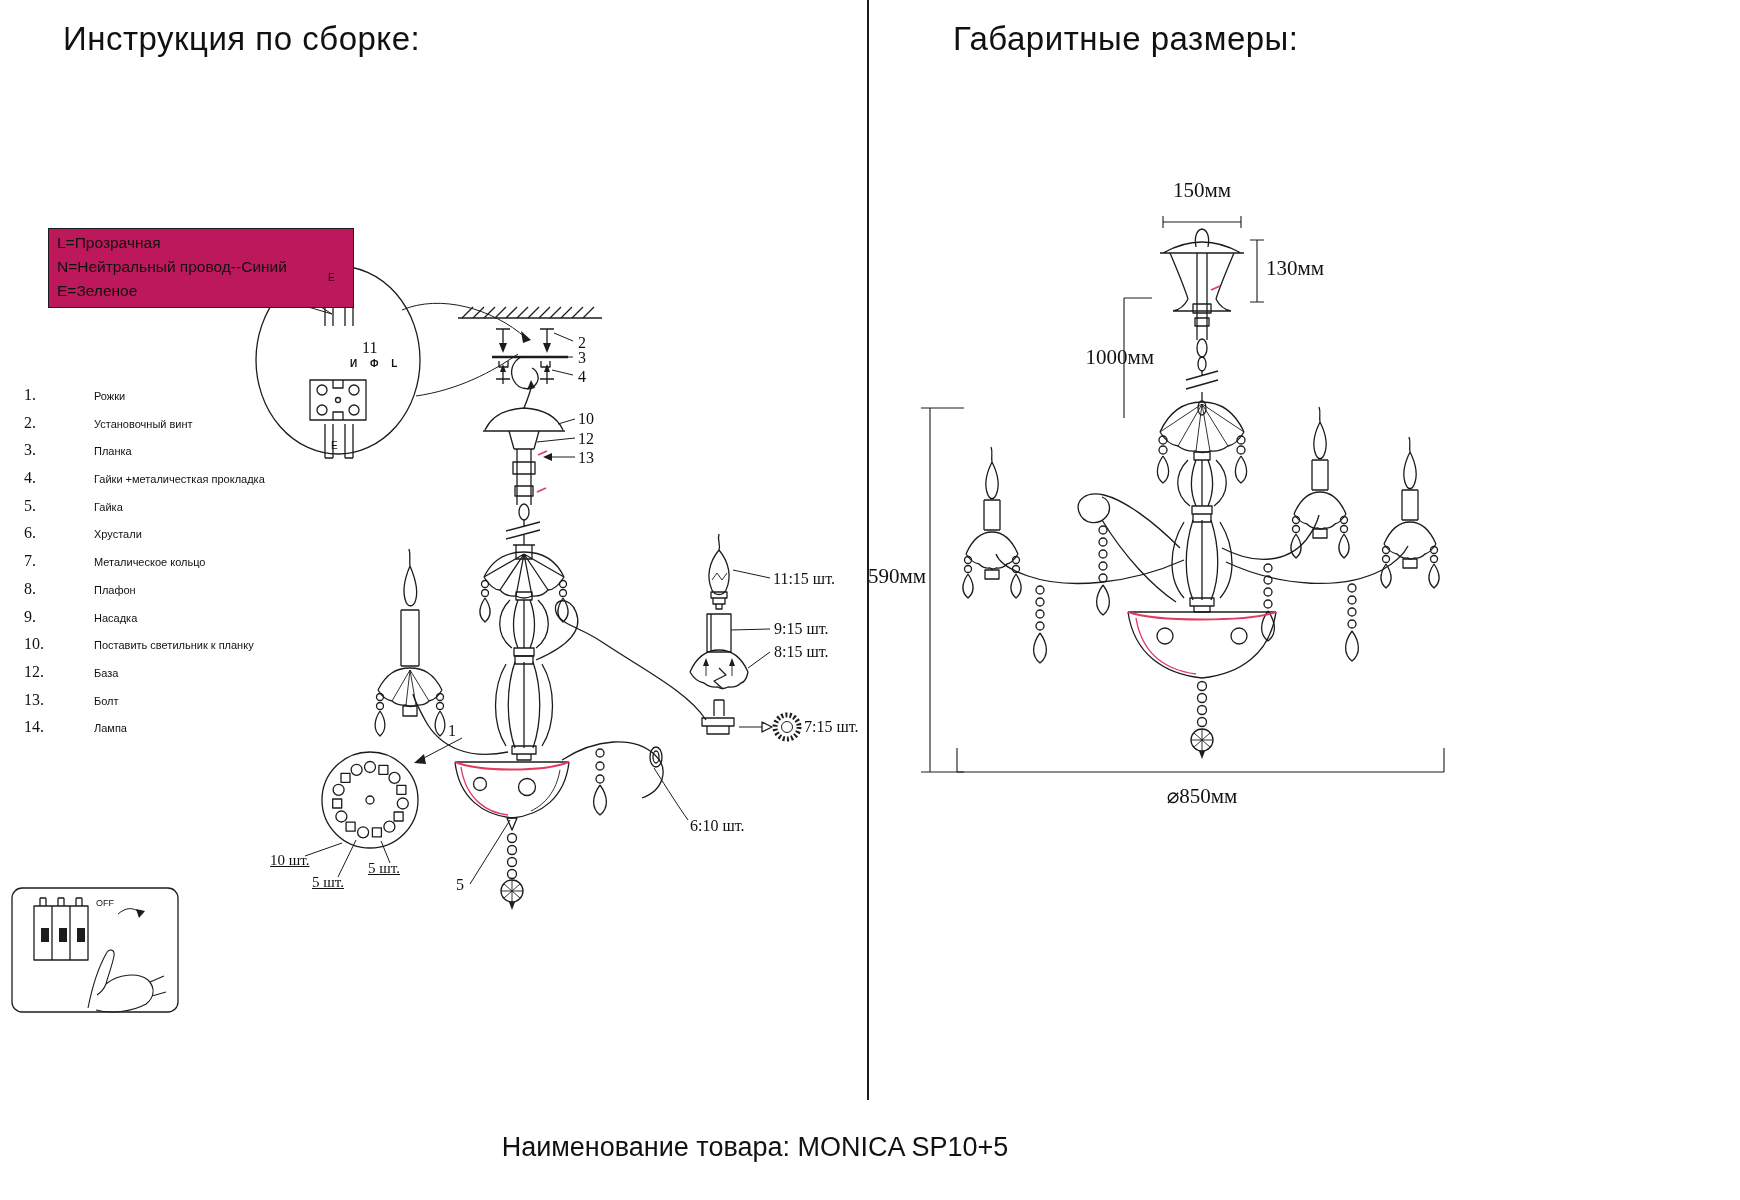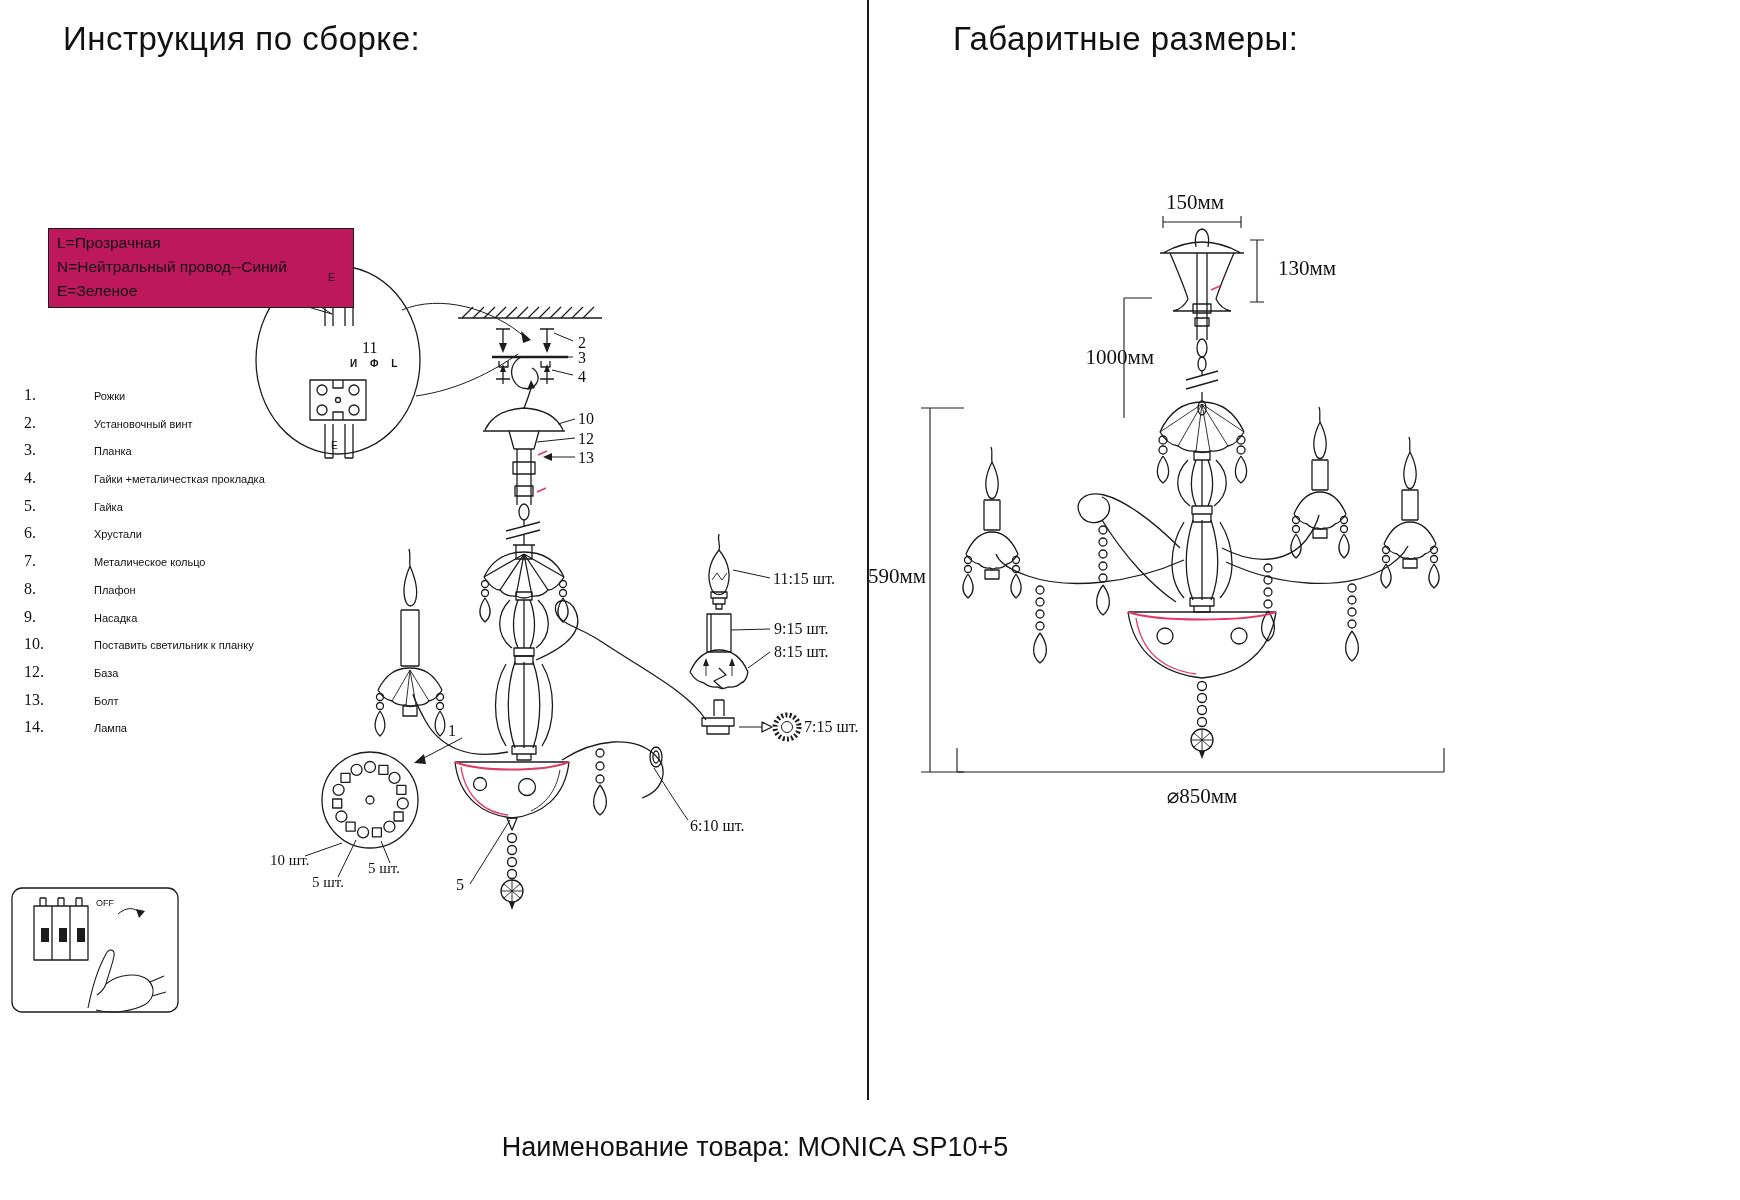--- a/index.html
+++ b/index.html
@@ -3,21 +3,21 @@
 <meta charset="utf-8">
 <style>
   :root { --line:#1c1c1c; --accent:#e23b63; }
   html,body { margin:0; padding:0; background:#fff; }
   .page { position:relative; width:1740px; height:1200px; background:#fff; overflow:hidden;
           font-family:"Liberation Sans", sans-serif; color:#111; }
   .art { position:absolute; left:0; top:0; width:1740px; height:1200px; z-index:1; }
   .txt { position:absolute; z-index:2; white-space:nowrap; }
   .panel-title { font-size:33px; letter-spacing:0.5px; }
   .callout { font-family:"Liberation Serif", serif; font-size:16px; }
-  .qty { font-family:"Liberation Serif", serif; font-size:15px; }
+  .qty { font-family:"Liberation Serif", serif; font-size:15px;text-decoration:underline; }
   .dim { font-family:"Liberation Serif", serif; font-size:21px; }
   .tiny { font-size:10px; }
   .wiring-box { position:absolute; left:48px; top:228px; width:296px; height:76px;
                 border:1.4px solid var(--line); background:#be185d; z-index:2;
                 font-size:15.5px; line-height:24px; padding:2px 0 0 8px; }
   .parts { position:absolute; left:24px; top:386px; z-index:2; }
   .part-row { height:27.7px; display:flex; align-items:baseline; }
   .pnum { font-family:"Liberation Serif", serif; font-size:16px; width:40px; }
   .pname { font-size:11px;margin-left:30px; }
   .footer-title { position:absolute; left:420px; top:1132px; width:670px; text-align:center;
@@ -412,21 +412,21 @@
 <div class="txt callout" style="left:774px; top:620px;">9:15 шт.</div>
 <div class="txt callout" style="left:774px; top:643px;">8:15 шт.</div>
 <div class="txt callout" style="left:804px; top:718px;">7:15 шт.</div>
 <div class="txt callout" style="left:690px; top:817px;">6:10 шт.</div>
 <div class="txt qty" style="left:270px; top:852px;">10 шт.</div>
 <div class="txt qty" style="left:312px; top:874px;">5 шт.</div>
 <div class="txt qty" style="left:368px; top:860px;">5 шт.</div>
 
 <div class="txt" style="left:96px; top:898px; font-size:9px;">OFF</div>
 
-<div class="txt dim" style="left:1166px; top:190px; width:72px; ">150мм</div>
-<div class="txt dim" style="left:1266px; top:256px;margin-left:12px;">130мм</div>
+<div class="txt dim" style="left:1166px; top:178px; width:72px; text-align:center;">150мм</div>
+<div class="txt dim" style="left:1266px; top:256px;">130мм</div>
 <div class="txt dim" style="left:1080px; top:345px; width:74px; text-align:right;">1000мм</div>
 <div class="txt dim" style="left:868px; top:564px;">590мм</div>
 <div class="txt dim" style="left:1148px; top:784px; width:108px; text-align:center;">⌀850мм</div>
 
 <div class="footer-title">Наименование товара: MONICA SP10+5</div>
 
 </div>
 
 </body></html>

